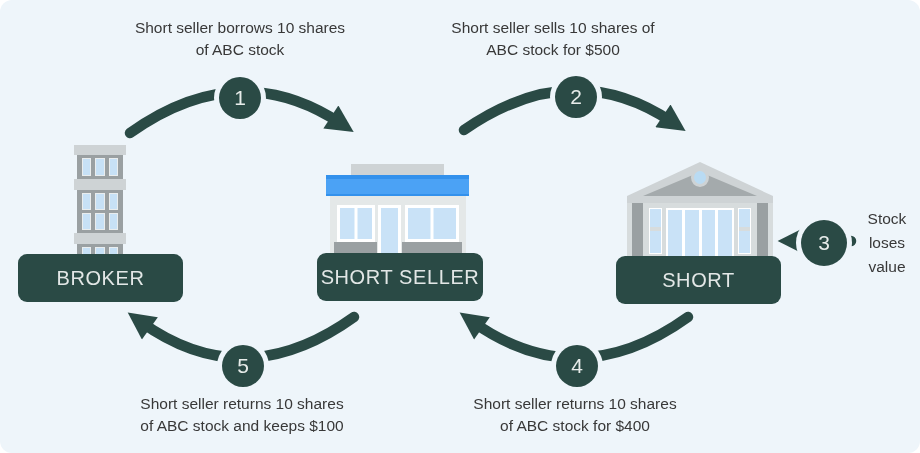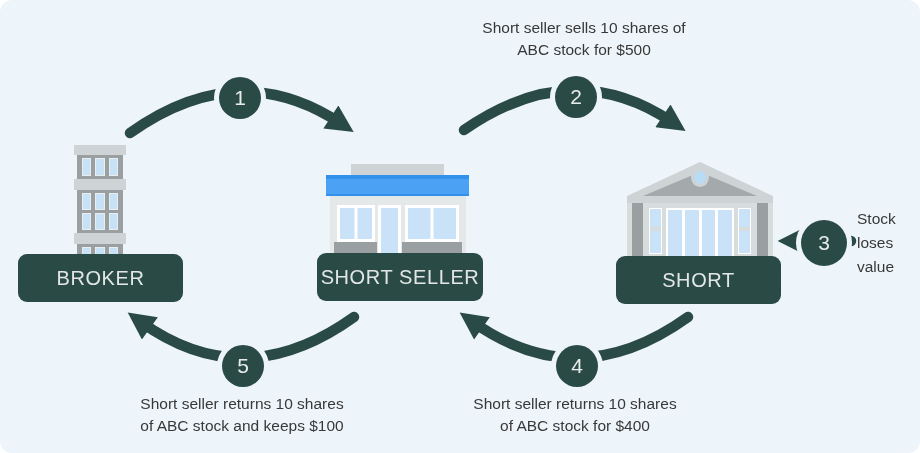--- a/index.html
+++ b/index.html
@@ -20,22 +20,22 @@
   .badge2{left:555px;top:76px;}
   .badge3{left:801px;top:220px;width:46px;height:46px;}
   .badge4{left:556px;top:345px;}
   .badge5{left:222px;top:345px;}
   
   .caption{
     position:absolute;width:320px;text-align:center;color:#383838;
     font-size:15.5px;line-height:22px;white-space:pre-line;
   }
   .cap1{left:80px;top:17px;}
-  .cap2{left:424px;top:17px;}
-  .cap3{left:857px;top:207px;width:60px;text-align:left;line-height:24px;}
+  .cap2{left:393px;top:17px;}
+  .cap3{left:857px;top:207px;width:60px;text-align:center;line-height:24px;}
   .cap4{left:415px;top:393px;}
   .cap5{left:82px;top:393px;}
   
   .plate{
     position:absolute;height:48px;background:#2a4a45;border-radius:9px;
     color:#e2e7e6;font-size:20px;letter-spacing:.6px;
     display:flex;align-items:center;justify-content:center;z-index:5;
   }
   .plate-broker{left:18px;top:254px;width:165px;}
   .plate-shortseller{left:317px;top:253px;width:166px;}
@@ -94,20 +94,22 @@
         <path d="M0,0 L10,5 L0,10 Z" fill="#2a4a45"></path>
       </marker>
     </defs>
     <path d="M 130 133 Q 238 56 340 123" fill="none" stroke="#2a4a45" stroke-width="10.5" stroke-linecap="round" marker-end="url(#ah)"></path>
     <path d="M 464 130 Q 572 55 672 122" fill="none" stroke="#2a4a45" stroke-width="10.5" stroke-linecap="round" marker-end="url(#ah)"></path>
     <path d="M 851 241 L 794 241" fill="none" stroke="#2a4a45" stroke-width="10.5" stroke-linecap="round" marker-end="url(#ah)"></path>
     <path d="M 688 317 Q 578 396 473 322" fill="none" stroke="#2a4a45" stroke-width="10.5" stroke-linecap="round" marker-end="url(#ah)"></path>
     <path d="M 354 317 Q 244 396 141 322" fill="none" stroke="#2a4a45" stroke-width="10.5" stroke-linecap="round" marker-end="url(#ah)"></path>
   </svg>
 
+  <div class="caption cap1">Short seller borrows 10 shares
+of ABC stock</div>
   <div class="caption cap2">Short seller sells 10 shares of
 ABC stock for $500</div>
   <div class="caption cap3">Stock
 loses
 value</div>
   <div class="caption cap4">Short seller returns 10 shares
 of ABC stock for $400</div>
   <div class="caption cap5">Short seller returns 10 shares
 of ABC stock and keeps $100</div>
 

